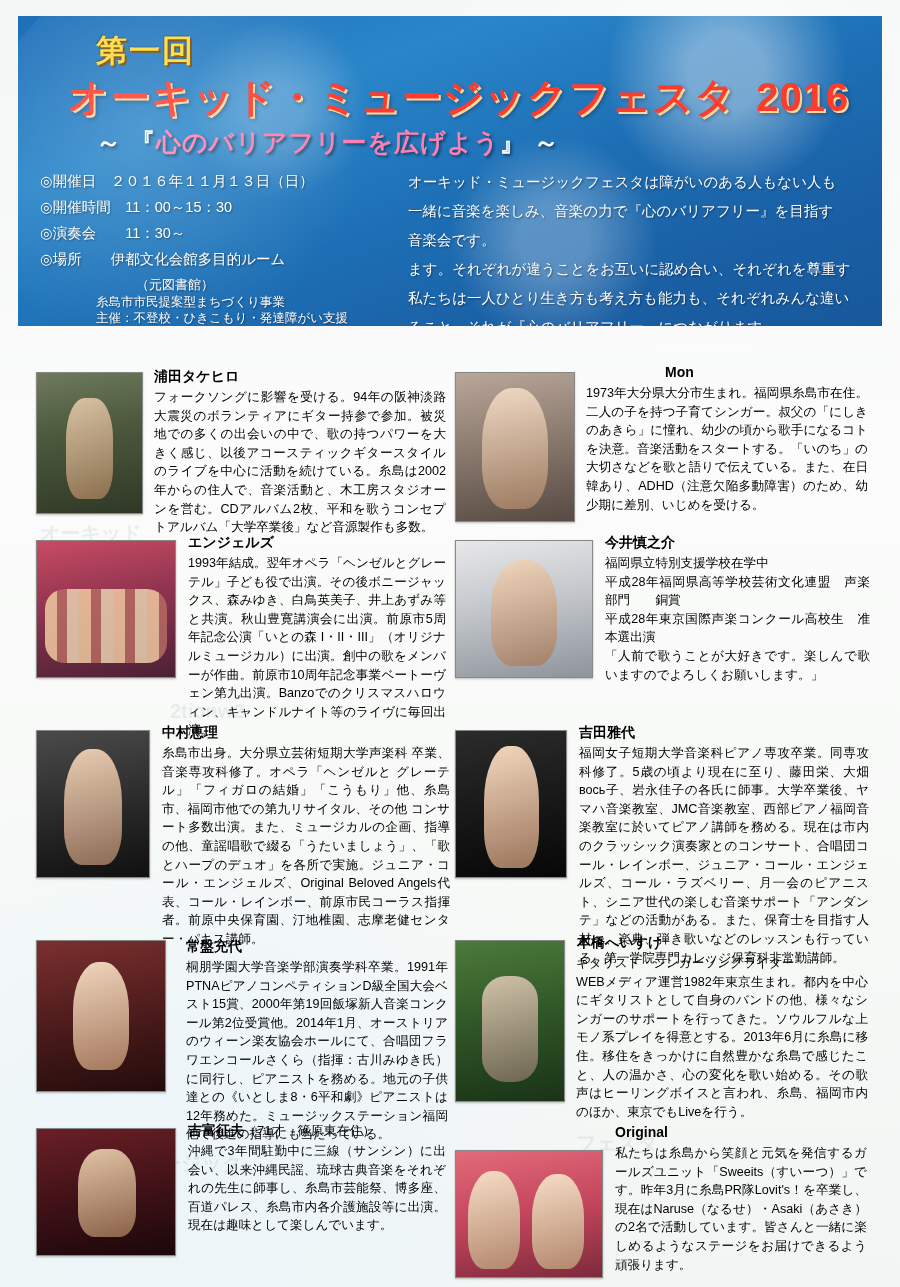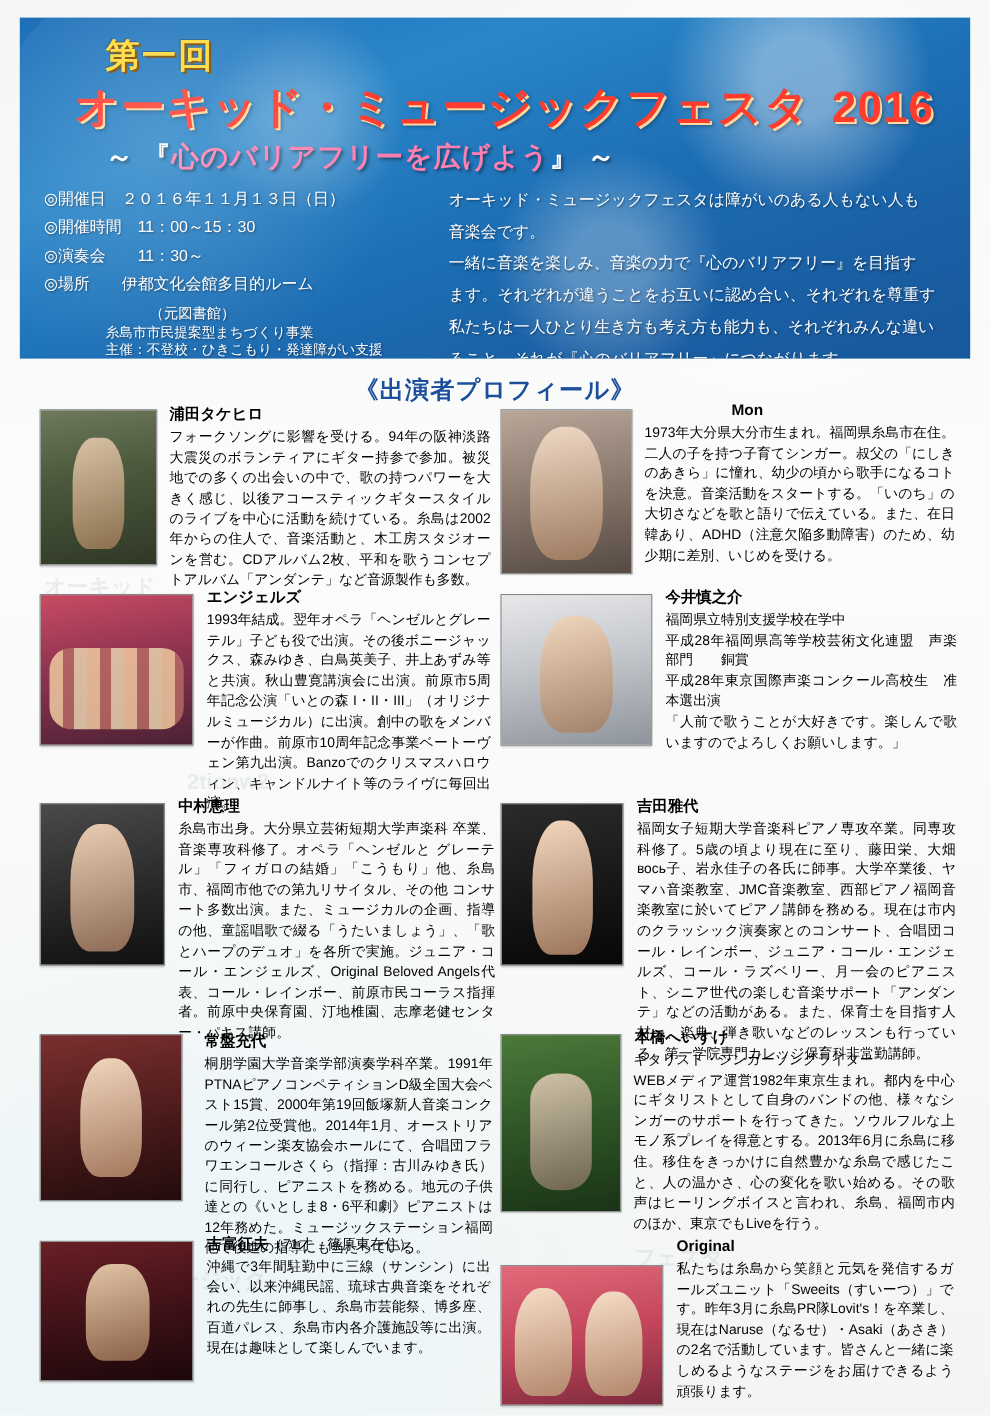--- a/index.html
+++ b/index.html
@@ -148,34 +148,33 @@
     </div>
 
     <div class="org">
       <div>糸島市市民提案型まちづくり事業</div>
       <div>主催：不登校・ひきこもり・発達障がい支援</div>
 
     </div>
 
     <div class="info-right">
       <div>オーキッド・ミュージックフェスタは障がいのある人もない人も</div>
+      <div>一緒に音楽を楽しみ、音楽の力で『心のバリアフリー』を目指す</div>
       <div>音楽会です。</div>
-      <div>一緒に音楽を楽しみ、音楽の力で『心のバリアフリー』を目指す</div>
       <div>ます。それぞれが違うことをお互いに認め合い、それぞれを尊重す</div>
       <div>私たちは一人ひとり生き方も考え方も能力も、それぞれみんな違い</div>
       <div>ること、それが『心のバリアフリー』につながります。</div>
     </div>
   </div>
 
-  <div class="sec-title">《出演者プロフィール》</div>
 
   <div class="profile" style="left:36px;top:372px;width:410px;height:150px;">
     <div class="photo ph-urata" style="width:105px;height:140px;"></div>
     <div class="pname" style="left:118px;top:-4px;">浦田タケヒロ</div>
-    <div class="ptext" style="left:118px;top:16px;width:292px;">フォークソングに影響を受ける。94年の阪神淡路大震災のボランティアにギター持参で参加。被災地での多くの出会いの中で、歌の持つパワーを大きく感じ、以後アコースティックギタースタイルのライブを中心に活動を続けている。糸島は2002年からの住人で、音楽活動と、木工房スタジオーンを営む。CDアルバム2枚、平和を歌うコンセプトアルバム「アンダンテ」など音源製作も多数。</div>
+    <div class="ptext" style="left:118px;top:16px;width:292px;">フォークソングに影響を受ける。94年の阪神淡路大震災のボランティアにギター持参で参加。被災地での多くの出会いの中で、歌の持つパワーを大きく感じ、以後アコースティックギタースタイルのライブを中心に活動を続けている。糸島は2002年からの住人で、音楽活動と、木工房スタジオーンを営む。CDアルバム2枚、平和を歌うコンセプトアルバム「大学卒業後」など音源製作も多数。</div>
   </div>
 
   <div class="profile" style="left:455px;top:372px;width:415px;height:150px;">
     <div class="photo ph-mon" style="width:118px;height:148px;"></div>
     <div class="pname" style="left:210px;top:-8px;">Mon</div>
     <div class="ptext" style="left:131px;top:12px;width:282px;">1973年大分県大分市生まれ。福岡県糸島市在住。二人の子を持つ子育てシンガー。叔父の「にしきのあきら」に憧れ、幼少の頃から歌手になるコトを決意。音楽活動をスタートする。「いのち」の大切さなどを歌と語りで伝えている。また、在日韓あり、ADHD（注意欠陥多動障害）のため、幼少期に差別、いじめを受ける。</div>
   </div>
 
   <div class="profile" style="left:36px;top:540px;width:410px;height:176px;">
     <div class="photo ph-angel" style="width:138px;height:136px;"></div>

